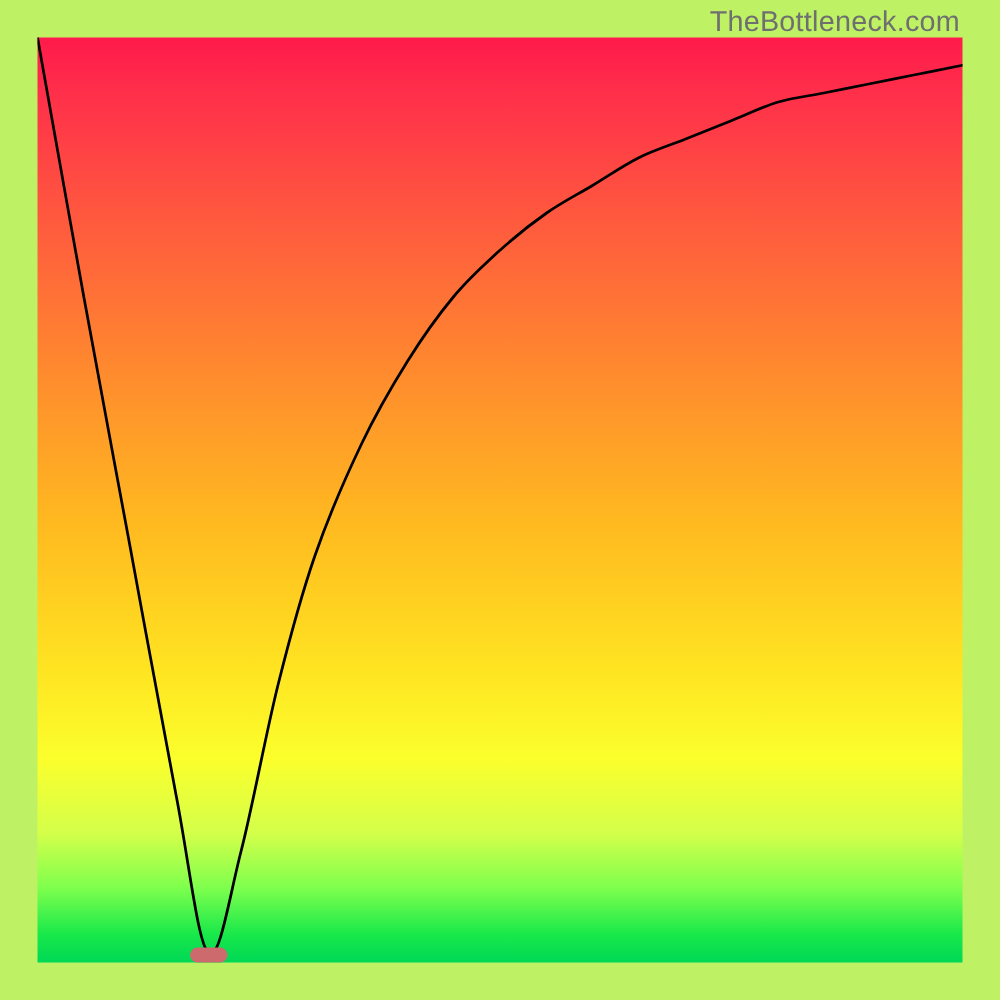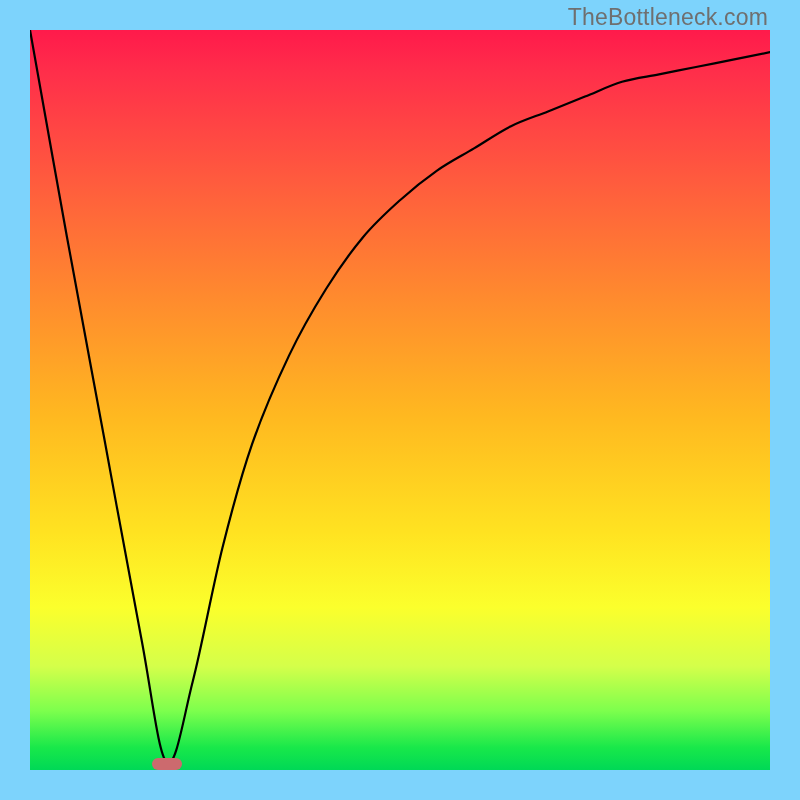--- a/index.html
+++ b/index.html
@@ -8,21 +8,21 @@
     width: 800px;
     height: 800px;
     background: #000;
     overflow: hidden;
     font-family: Arial, Helvetica, sans-serif;
   }
   .frame {
     position: relative;
     width: 800px;
     height: 800px;
-    background: #7dd3fc;
+    background: #bef264;
   }
   .plot-area {
     position: absolute;
     left: 30px;
     top: 30px;
     width: 740px;
     height: 740px;
     
     background: linear-gradient(
       to bottom,

